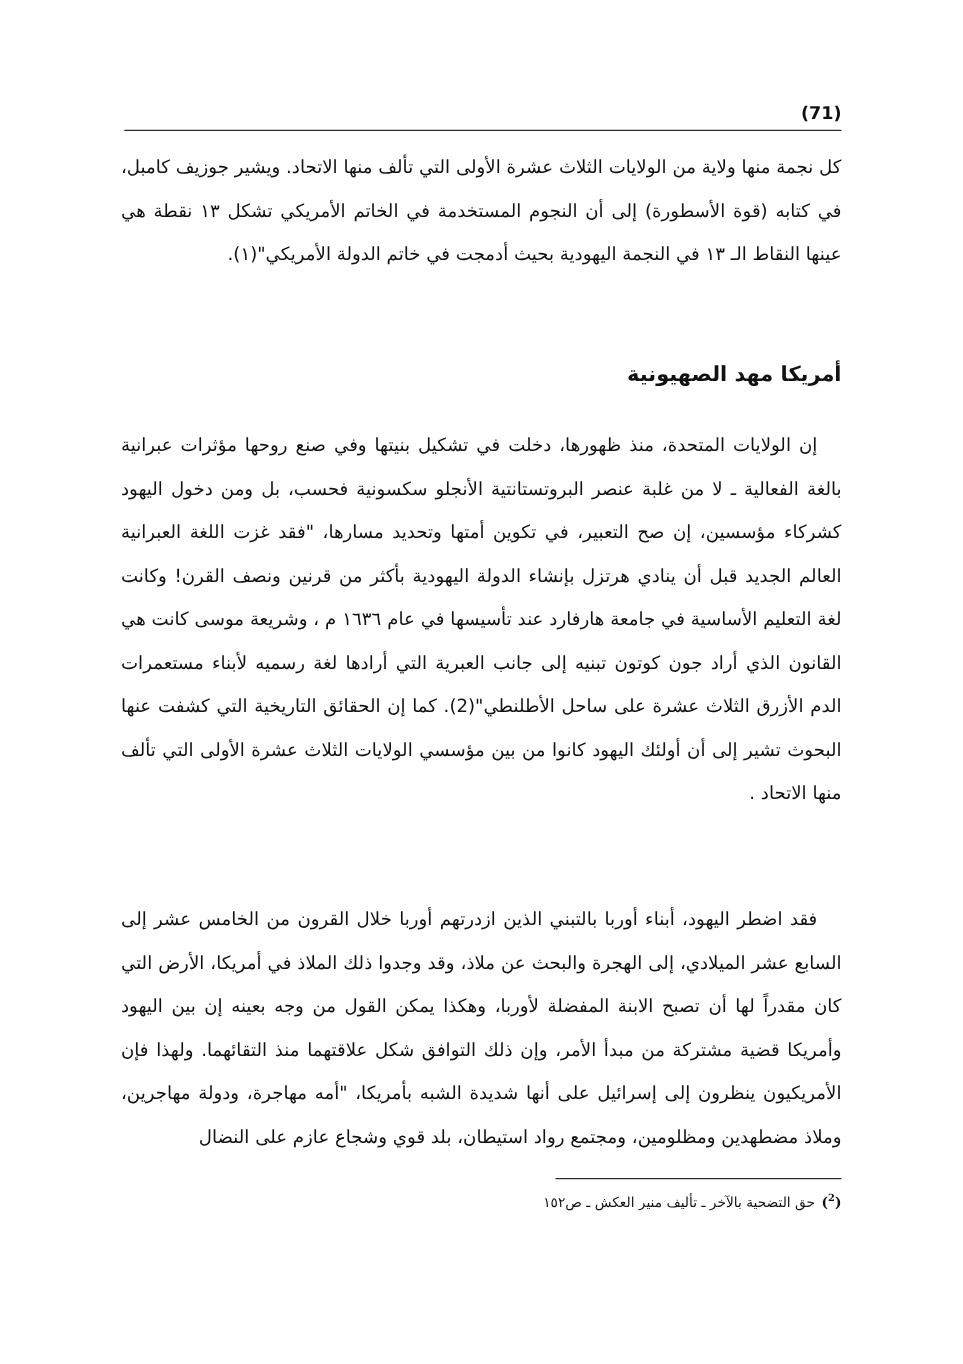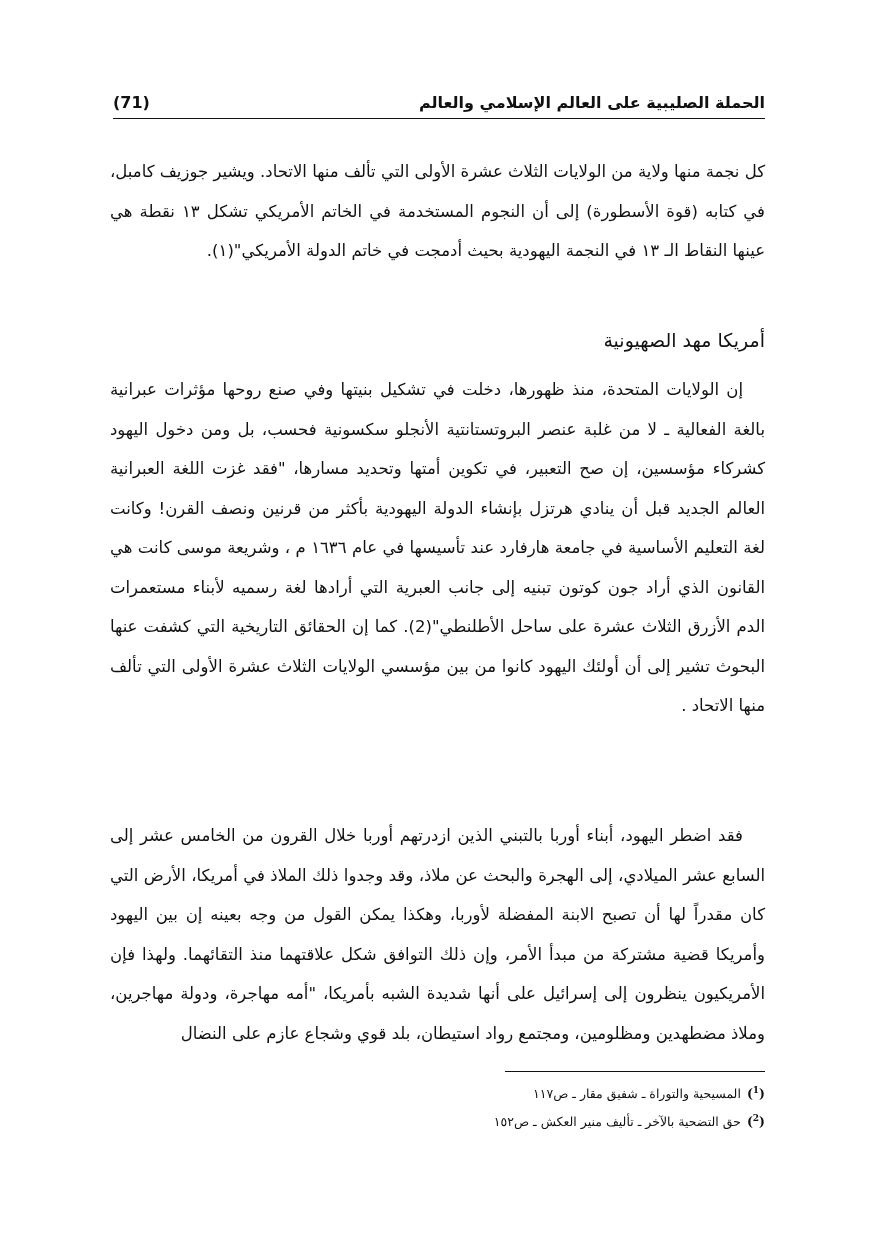--- a/index.html
+++ b/index.html
@@ -43,21 +43,21 @@
       font-size: 16.5px;
       line-height: 39.5px;
     }
     .body-block p { margin: 0; }
     .para-indent { text-indent: 22px; }
     .section-heading {
       position: absolute;
       right: 110px;
       top: 325px;
       direction: rtl;
-      font-weight: normal;
+      font-weight: bold;
       font-size: 19px;
       line-height: 30px;
     }
     .footnote-rule {
       position: absolute;
       left: 505px; right: 110px;
       top: 1071px;
       border-top: 1px solid #111;
     }
     .footnotes {
@@ -72,43 +72,39 @@
     .footnote { white-space: nowrap; }
     .fn-mark { font-weight: bold; margin-left: 6px; }
     .fn-mark sup { font-size: 9px; }
   </style>
 </head>
 <body>
 
 <div class="page">
 
   <div class="running-header">
-    <span>الحملة الصليبية على العالم الإسلامي والعالم</span>
     <span>(71)</span>
   </div>
   <div class="header-rule"></div>
 
-  <div class="body-block" style="top:152px;">
+  <div class="body-block" style="top:132px;">
     <p>كل نجمة منها ولاية من الولايات الثلاث عشرة الأولى التي تألف منها الاتحاد. ويشير جوزيف كامبل، في كتابه (قوة الأسطورة) إلى أن النجوم المستخدمة في الخاتم الأمريكي تشكل ١٣ نقطة هي عينها النقاط الـ ١٣ في النجمة اليهودية بحيث أدمجت في خاتم الدولة الأمريكي"(١).</p>
   </div>
 
   <div class="section-heading">أمريكا مهد الصهيونية</div>
 
-  <div class="body-block" style="top:370px;">
+  <div class="body-block" style="top:385px;">
     <p class="para-indent">إن الولايات المتحدة، منذ ظهورها، دخلت في تشكيل بنيتها وفي صنع روحها مؤثرات عبرانية بالغة الفعالية ـ لا من غلبة عنصر البروتستانتية الأنجلو سكسونية فحسب، بل ومن دخول اليهود كشركاء مؤسسين، إن صح التعبير، في تكوين أمتها وتحديد مسارها، "فقد غزت اللغة العبرانية العالم الجديد قبل أن ينادي هرتزل بإنشاء الدولة اليهودية بأكثر من قرنين ونصف القرن! وكانت لغة التعليم الأساسية في جامعة هارفارد عند تأسيسها في عام ١٦٣٦ م ، وشريعة موسى كانت هي القانون الذي أراد جون كوتون تبنيه إلى جانب العبرية التي أرادها لغة رسميه لأبناء مستعمرات الدم الأزرق الثلاث عشرة على ساحل الأطلنطي"(2). كما إن الحقائق التاريخية التي كشفت عنها البحوث تشير إلى أن أولئك اليهود كانوا من بين مؤسسي الولايات الثلاث عشرة الأولى التي تألف منها الاتحاد .</p>
   </div>
 
   <div class="body-block" style="top:816px;">
     <p class="para-indent">فقد اضطر اليهود، أبناء أوربا بالتبني الذين ازدرتهم أوربا خلال القرون من الخامس عشر إلى السابع عشر الميلادي، إلى الهجرة والبحث عن ملاذ، وقد وجدوا ذلك الملاذ في أمريكا، الأرض التي كان مقدراً لها أن تصبح الابنة المفضلة لأوربا، وهكذا يمكن القول من وجه بعينه إن بين اليهود وأمريكا قضية مشتركة من مبدأ الأمر، وإن ذلك التوافق شكل علاقتهما منذ التقائهما. ولهذا فإن الأمريكيون ينظرون إلى إسرائيل على أنها شديدة الشبه بأمريكا، "أمه مهاجرة، ودولة مهاجرين، وملاذ مضطهدين ومظلومين، ومجتمع رواد استيطان، بلد قوي وشجاع عازم على النضال</p>
   </div>
 
   <div class="footnote-rule"></div>
 
   <div class="footnotes">
     <div class="footnote">
-      <span class="fn-mark">(<sup>1</sup>)</span><span>المسيحية والتوراة ـ شفيق مقار ـ ص١١٧</span>
-    </div>
-    <div class="footnote">
       <span class="fn-mark">(<sup>2</sup>)</span><span>حق التضحية بالآخر ـ تأليف منير العكش ـ ص١٥٢</span>
     </div>
   </div>
 
 </div>
 
 </body></html>

